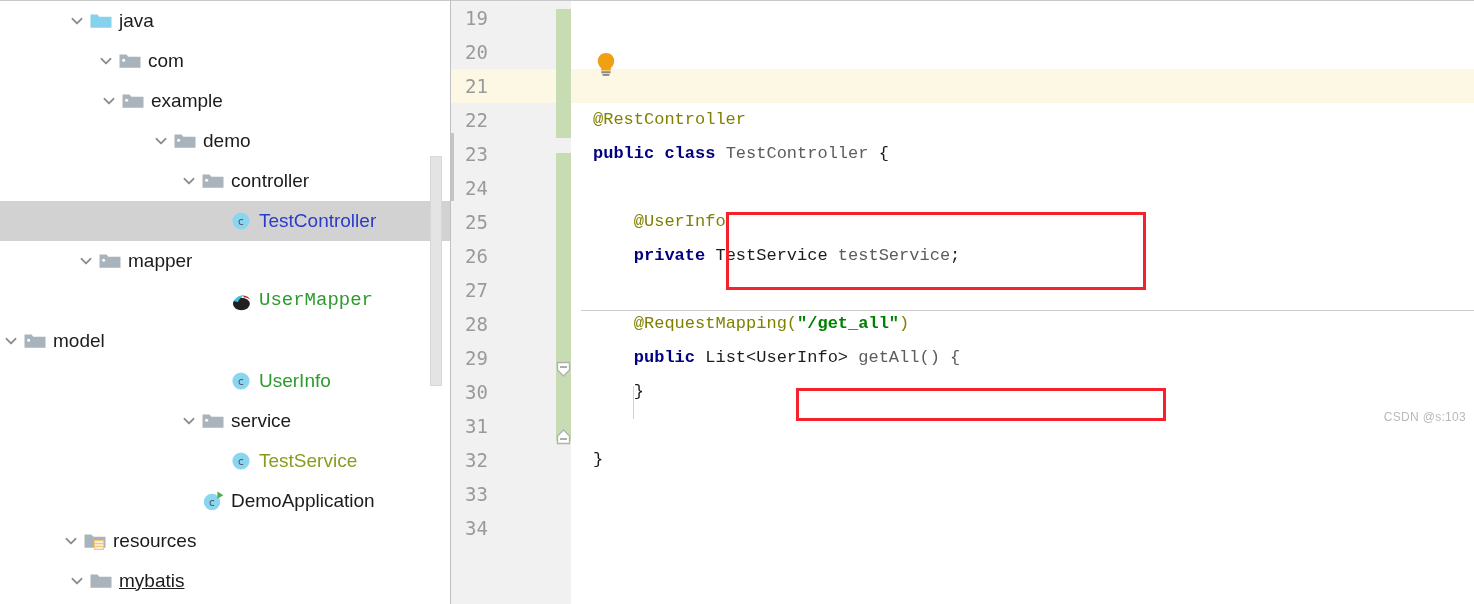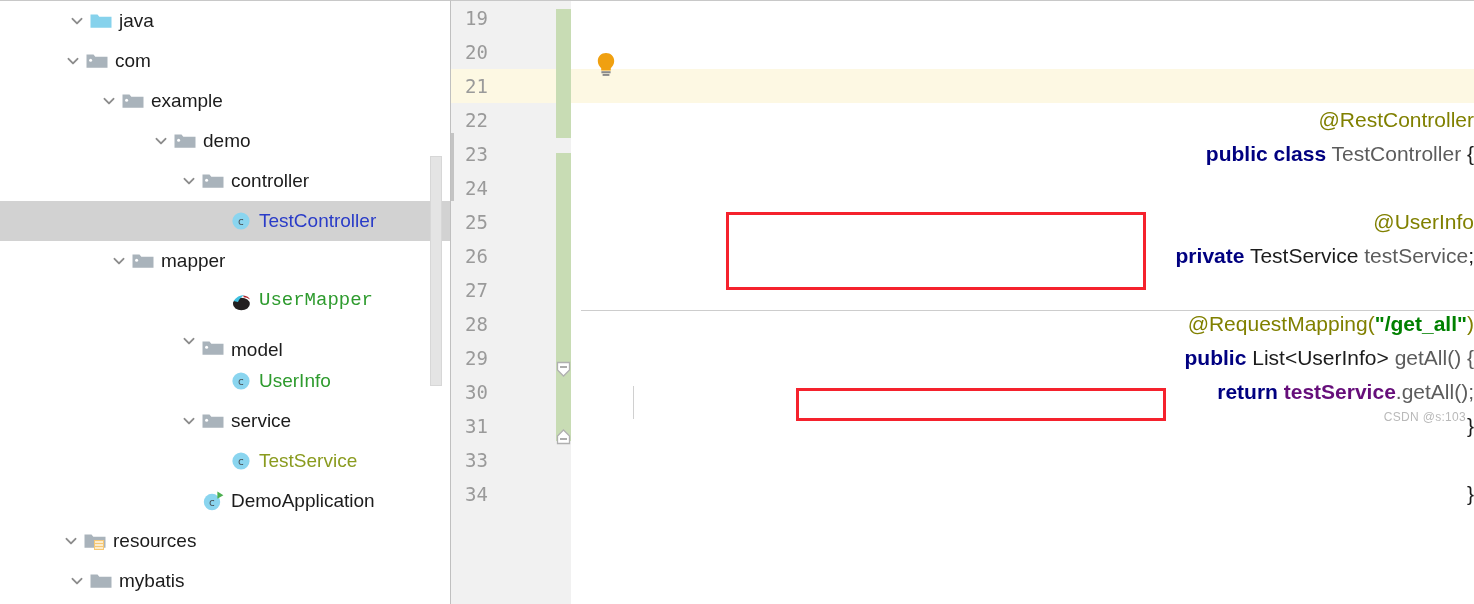--- a/index.html
+++ b/index.html
@@ -126,25 +126,24 @@
     flex: 1 1 auto;
     height: 604px;
     background: #ffffff;
     overflow: hidden;
   }
   .code-row {
     position: relative;
     height: 34px;
     line-height: 34px;
     white-space: pre;
-    font-family: Liberation Sans, sans-serif;
-    font-size: 21px;
+    font-family: Liberation Mono, monospace;
+    font-size: 17px;
     color: #5c5c5c;
     padding-left: 22px;
-    text-align: right;
   }
   .code-row.current { background: #fdf8e3; }
 
   .kw      { color: #000080; font-weight: bold; }
   .anno    { color: #808000; }
   .str     { color: #008000; font-weight: bold; }
   .ident   { color: #5c5c5c; }
   .field   { color: #660e7a; font-weight: bold; }
   .type    { color: #1c1c1c; }
   .punct   { color: #1c1c1c; }
@@ -205,21 +204,21 @@
               <path d="M3.5 5.8 L8 10.4 L12.5 5.8" fill="none" stroke="#8c8c8c" stroke-width="1.9" stroke-linecap="round" stroke-linejoin="round"></path>
             </svg>
           </span>
           <span class="node-icon">
             <svg width="24" height="24" viewBox="0 0 24 24">
               <path d="M1.5 5.5 h7 l1.8 2.2 h12.2 v11 h-21 z" fill="#86d2ec"></path>
             </svg>
           </span>
           <span class="node-label lbl-plain">java</span>
         </div>
-        <div class="tree-row" style="padding-left: 62px;">
+        <div class="tree-row" style="padding-left: 95px;">
           <span class="twisty">
             <svg width="16" height="16" viewBox="0 0 16 16">
               <path d="M3.5 5.8 L8 10.4 L12.5 5.8" fill="none" stroke="#8c8c8c" stroke-width="1.9" stroke-linecap="round" stroke-linejoin="round"></path>
             </svg>
           </span>
           <span class="node-icon">
             <svg width="24" height="24" viewBox="0 0 24 24">
               <path d="M1.5 5.5 h7 l1.8 2.2 h12.2 v11 h-21 z" fill="#a9b3bb"></path>
               <circle cx="5.6" cy="11.3" r="1.5" fill="#ffffff"></circle>
             </svg>
@@ -275,21 +274,21 @@
             </svg>
           </span>
           <span class="node-icon">
             <svg width="24" height="24" viewBox="0 0 24 24">
               <circle cx="12" cy="12" r="8.6" fill="#8ad5ef"></circle>
               <text x="12" y="16.2" font-family="DejaVu Sans, sans-serif" font-size="10.5" fill="#4a5358" text-anchor="middle">c</text>
             </svg>
           </span>
           <span class="node-label lbl-blue">TestController</span>
         </div>
-        <div class="tree-row" style="padding-left: 108px;">
+        <div class="tree-row" style="padding-left: 75px;">
           <span class="twisty">
             <svg width="16" height="16" viewBox="0 0 16 16">
               <path d="M3.5 5.8 L8 10.4 L12.5 5.8" fill="none" stroke="#8c8c8c" stroke-width="1.9" stroke-linecap="round" stroke-linejoin="round"></path>
             </svg>
           </span>
           <span class="node-icon">
             <svg width="24" height="24" viewBox="0 0 24 24">
               <path d="M1.5 5.5 h7 l1.8 2.2 h12.2 v11 h-21 z" fill="#a9b3bb"></path>
               <circle cx="5.6" cy="11.3" r="1.5" fill="#ffffff"></circle>
             </svg>
@@ -304,21 +303,21 @@
           </span>
           <span class="node-icon">
             <svg width="24" height="24" viewBox="0 0 24 24">
               <ellipse cx="12.4" cy="15" rx="8.4" ry="6.2" fill="#231f20"></ellipse>
               <path d="M4.5 12 q4-6 11-6 q-5 3 -6.5 7 z" fill="#3fc0e0"></path>
               <path d="M14.5 6.5 q5 0.5 6.5 4 q-3-2.2 -6.5-2.2 z" fill="#b0272d"></path>
             </svg>
           </span>
           <span class="node-label lbl-green">UserMapper</span>
         </div>
-        <div class="tree-row" style="padding-left: 178px; align-items: flex-end;">
+        <div class="tree-row" style="">
           <span class="twisty">
             <svg width="16" height="16" viewBox="0 0 16 16">
               <path d="M3.5 5.8 L8 10.4 L12.5 5.8" fill="none" stroke="#8c8c8c" stroke-width="1.9" stroke-linecap="round" stroke-linejoin="round"></path>
             </svg>
           </span>
           <span class="node-icon">
             <svg width="24" height="24" viewBox="0 0 24 24">
               <path d="M1.5 5.5 h7 l1.8 2.2 h12.2 v11 h-21 z" fill="#a9b3bb"></path>
               <circle cx="5.6" cy="11.3" r="1.5" fill="#ffffff"></circle>
             </svg>
@@ -392,21 +391,21 @@
             <svg width="24" height="24" viewBox="0 0 24 24">
               <path d="M1.5 5.5 h7 l1.8 2.2 h12.2 v11 h-21 z" fill="#a9b3bb"></path>
               <rect x="11" y="11" width="10" height="10" fill="#f7c873"></rect>
               <line x1="12" y1="13" x2="20" y2="13" stroke="#ffffff" stroke-width="1.3"></line>
               <line x1="12" y1="16" x2="20" y2="16" stroke="#ffffff" stroke-width="1.3"></line>
               <line x1="12" y1="19" x2="20" y2="19" stroke="#ffffff" stroke-width="1.3"></line>
             </svg>
           </span>
           <span class="node-label lbl-plain">resources</span>
         </div>
-        <div class="tree-row" style="padding-left: 66px;">
+        <div class="tree-row" style="padding-left: 66px; text-decoration: underline;">
           <span class="twisty">
             <svg width="16" height="16" viewBox="0 0 16 16">
               <path d="M3.5 5.8 L8 10.4 L12.5 5.8" fill="none" stroke="#8c8c8c" stroke-width="1.9" stroke-linecap="round" stroke-linejoin="round"></path>
             </svg>
           </span>
           <span class="node-icon">
             <svg width="24" height="24" viewBox="0 0 24 24">
               <path d="M1.5 5.5 h7 l1.8 2.2 h12.2 v11 h-21 z" fill="#a9b3bb"></path>
             </svg>
           </span>
@@ -433,20 +432,21 @@
           <div class="gutter-row">22</div>
           <div class="gutter-row">23</div>
           <div class="gutter-row">24</div>
           <div class="gutter-row">25</div>
           <div class="gutter-row">26</div>
           <div class="gutter-row">27</div>
           <div class="gutter-row">28</div>
           <div class="gutter-row">29</div>
           <div class="gutter-row">30</div>
           <div class="gutter-row">31</div>
+          <div class="gutter-row">32</div>
           <div class="gutter-row">33</div>
           <div class="gutter-row">34</div>
         </div>
 
       <div class="vcs-bar" style="top:8px; height:129px;"></div>
       <div class="vcs-bar" style="top:152px; height:288px;"></div>
 
       <svg class="fold-marker" style="top:360px;" viewBox="0 0 17 17">
         <path d="M2.5 1.5 H14.5 V9 L8.5 15 L2.5 9 Z" fill="#ffffff" stroke="#b0b0b0" stroke-width="1.3"></path>
         <line x1="5" y1="6" x2="12" y2="6" stroke="#909090" stroke-width="1.5"></line>
@@ -463,21 +463,20 @@
           <div class="code-row">&nbsp;</div>
           <div class="code-row current">&nbsp;</div>
           <div class="code-row"><span class="anno">@RestController</span></div>
           <div class="code-row"><span class="kw">public</span><span class="punct"> </span><span class="kw">class</span><span class="punct"> </span><span class="ident">TestController</span><span class="punct"> </span><span class="punct">{</span></div>
           <div class="code-row">&nbsp;</div>
           <div class="code-row"><span class="punct">    </span><span class="anno">@UserInfo</span></div>
           <div class="code-row"><span class="punct">    </span><span class="kw">private</span><span class="punct"> </span><span class="type">TestService</span><span class="punct"> </span><span class="ident">testService</span><span class="punct">;</span></div>
           <div class="code-row">&nbsp;</div>
           <div class="code-row"><span class="punct">    </span><span class="anno">@RequestMapping(</span><span class="str">"/get_all"</span><span class="anno">)</span></div>
           <div class="code-row"><span class="punct">    </span><span class="kw">public</span><span class="punct"> </span><span class="type">List&lt;UserInfo&gt;</span><span class="punct"> </span><span class="ident">getAll</span><span class="ident">() {</span></div>
-          <div class="code-row"><span class="punct">        </span><span class="kw">return</span><span class="punct"> </span><span class="field">testService</span><span class="ident">.getAll();</span></div>
           <div class="code-row"><span class="punct">    </span><span class="punct">}</span></div>
           <div class="code-row">&nbsp;</div>
           <div class="code-row"><span class="punct">}</span></div>
           <div class="code-row">&nbsp;</div>
         </div>
 
       <svg id="intention-bulb" viewBox="0 0 26 28">
         <path d="M13 2 C8.2 2 4.8 5.5 4.8 10 C4.8 13.2 6.6 15.4 8.2 17.3 L8.2 19.6 L17.8 19.6 L17.8 17.3 C19.4 15.4 21.2 13.2 21.2 10 C21.2 5.5 17.8 2 13 2 Z" fill="#f0a010"></path>
         <rect x="8.4" y="20.2" width="9.2" height="2.1" fill="#8a8a8a"></rect>
         <rect x="9.6" y="23.0" width="6.8" height="1.9" fill="#8a8a8a"></rect>

